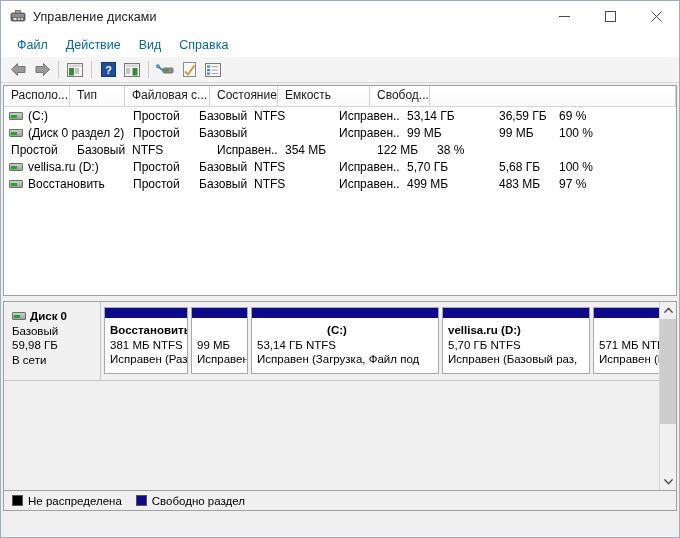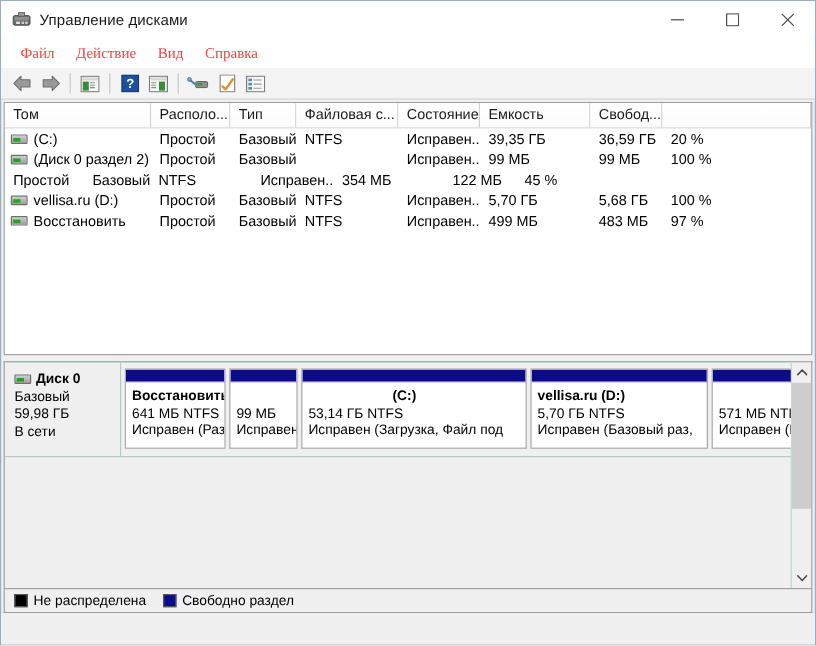--- a/index.html
+++ b/index.html
@@ -56,24 +56,23 @@
   .menubar {
     height: 25px;
     background: #ffffff;
     display: flex;
     align-items: center;
     padding-left: 8px;
     flex: 0 0 auto;
   }
   .menu-item {
     font-size: 12.5px;
-    color: #ef4444;
+    color: #0369a1;
     padding: 3px 8px;
     margin-right: 2px;
-    font-family: Liberation Serif, serif;
   }
 
   
   .toolbar {
     height: 26px;
     background: #f4f4f4;
     border-bottom: 1px solid #d6d6d6;
     display: flex;
     align-items: center;
     padding-left: 5px;
@@ -154,21 +153,21 @@
     border-right: 1px solid #a0a0a0;
     display: flex;
     overflow: hidden;
     position: relative;
   }
   .gp-body {
     flex: 1 1 auto;
     display: flex;
     flex-direction: column;
     overflow: hidden;
-    background: #5eead4;
+    background: #0369a1;
   }
   .disk-row {
     display: flex;
     flex: 0 0 auto;
     border-bottom: 1px solid #c4c4c4;
   }
   .disk-info {
     width: 97px;
     flex: 0 0 97px;
     background: #f0f0f0;
@@ -386,43 +385,42 @@
         <rect x="2" y="2.5" width="3" height="2.2" fill="#5588bb"></rect>
         <rect x="2" y="6" width="3" height="2.2" fill="#5588bb"></rect>
         <rect x="2" y="9.5" width="3" height="2.2" fill="#5588bb"></rect>
         <path d="M6.5 3.6 L13 3.6 M6.5 7.1 L13 7.1 M6.5 10.6 L13 10.6" stroke="#9a9a9a" stroke-width="0.9"></path>
       </svg>
     </div>
   </div>
 
   <div class="list-pane">
     <div class="list-header">
-      <div class="hcell" style="width:122px">Том</div>
       <div class="hcell" style="width:66px">Располо...</div>
       <div class="hcell" style="width:55px">Тип</div>
       <div class="hcell" style="width:85px">Файловая с...</div>
       <div class="hcell" style="width:68px">Состояние</div>
       <div class="hcell" style="width:92px">Емкость</div>
       <div class="hcell" style="width:60px">Свобод...</div>
       <div class="hcell" style="flex:1 1 auto"></div>
     </div>
     <div class="rows">
 
       <div class="row">
         <div class="cell vol" style="width:122px">
           <span class="vol-icon"></span>
           <span>(C:)</span>
         </div>
         <div class="cell" style="width:66px">Простой</div>
         <div class="cell" style="width:55px">Базовый</div>
         <div class="cell" style="width:85px">NTFS</div>
         <div class="cell" style="width:68px">Исправен...</div>
-        <div class="cell" style="width:92px">39,35 ГБ</div>
+        <div class="cell" style="width:92px">53,14 ГБ</div>
         <div class="cell" style="width:60px">36,59 ГБ</div>
-        <div class="cell" style="width:82px">20 %</div>
+        <div class="cell" style="width:82px">69 %</div>
       </div>
 
       <div class="row">
         <div class="cell vol" style="width:122px">
           <span class="vol-icon"></span>
           <span>(Диск 0 раздел 2)</span>
         </div>
         <div class="cell" style="width:66px">Простой</div>
         <div class="cell" style="width:55px">Базовый</div>
         <div class="cell" style="width:85px"></div>
@@ -432,21 +430,21 @@
         <div class="cell" style="width:82px">100 %</div>
       </div>
 
       <div class="row">
         <div class="cell" style="width:66px">Простой</div>
         <div class="cell" style="width:55px">Базовый</div>
         <div class="cell" style="width:85px">NTFS</div>
         <div class="cell" style="width:68px">Исправен...</div>
         <div class="cell" style="width:92px">354 МБ</div>
         <div class="cell" style="width:60px">122 МБ</div>
-        <div class="cell" style="width:82px">45 %</div>
+        <div class="cell" style="width:82px">38 %</div>
       </div>
 
       <div class="row">
         <div class="cell vol" style="width:122px">
           <span class="vol-icon"></span>
           <span>vellisa.ru  (D:)</span>
         </div>
         <div class="cell" style="width:66px">Простой</div>
         <div class="cell" style="width:55px">Базовый</div>
         <div class="cell" style="width:85px">NTFS</div>
@@ -485,21 +483,21 @@
           <div>Базовый</div>
           <div>59,98 ГБ</div>
           <div>В сети</div>
         </div>
         <div class="parts">
 
           <div class="part" style="width:84px;height:67px">
             <div class="part-bar"></div>
             <div class="part-body">
               <div class="part-name">Восстановить</div>
-              <div>641 МБ NTFS</div>
+              <div>381 МБ NTFS</div>
               <div>Исправен (Разде</div>
             </div>
           </div>
 
           <div class="part" style="width:57px;height:67px">
             <div class="part-bar"></div>
             <div class="part-body">
               <div class="part-blank"></div>
               <div>99 МБ</div>
               <div>Исправен (</div>

